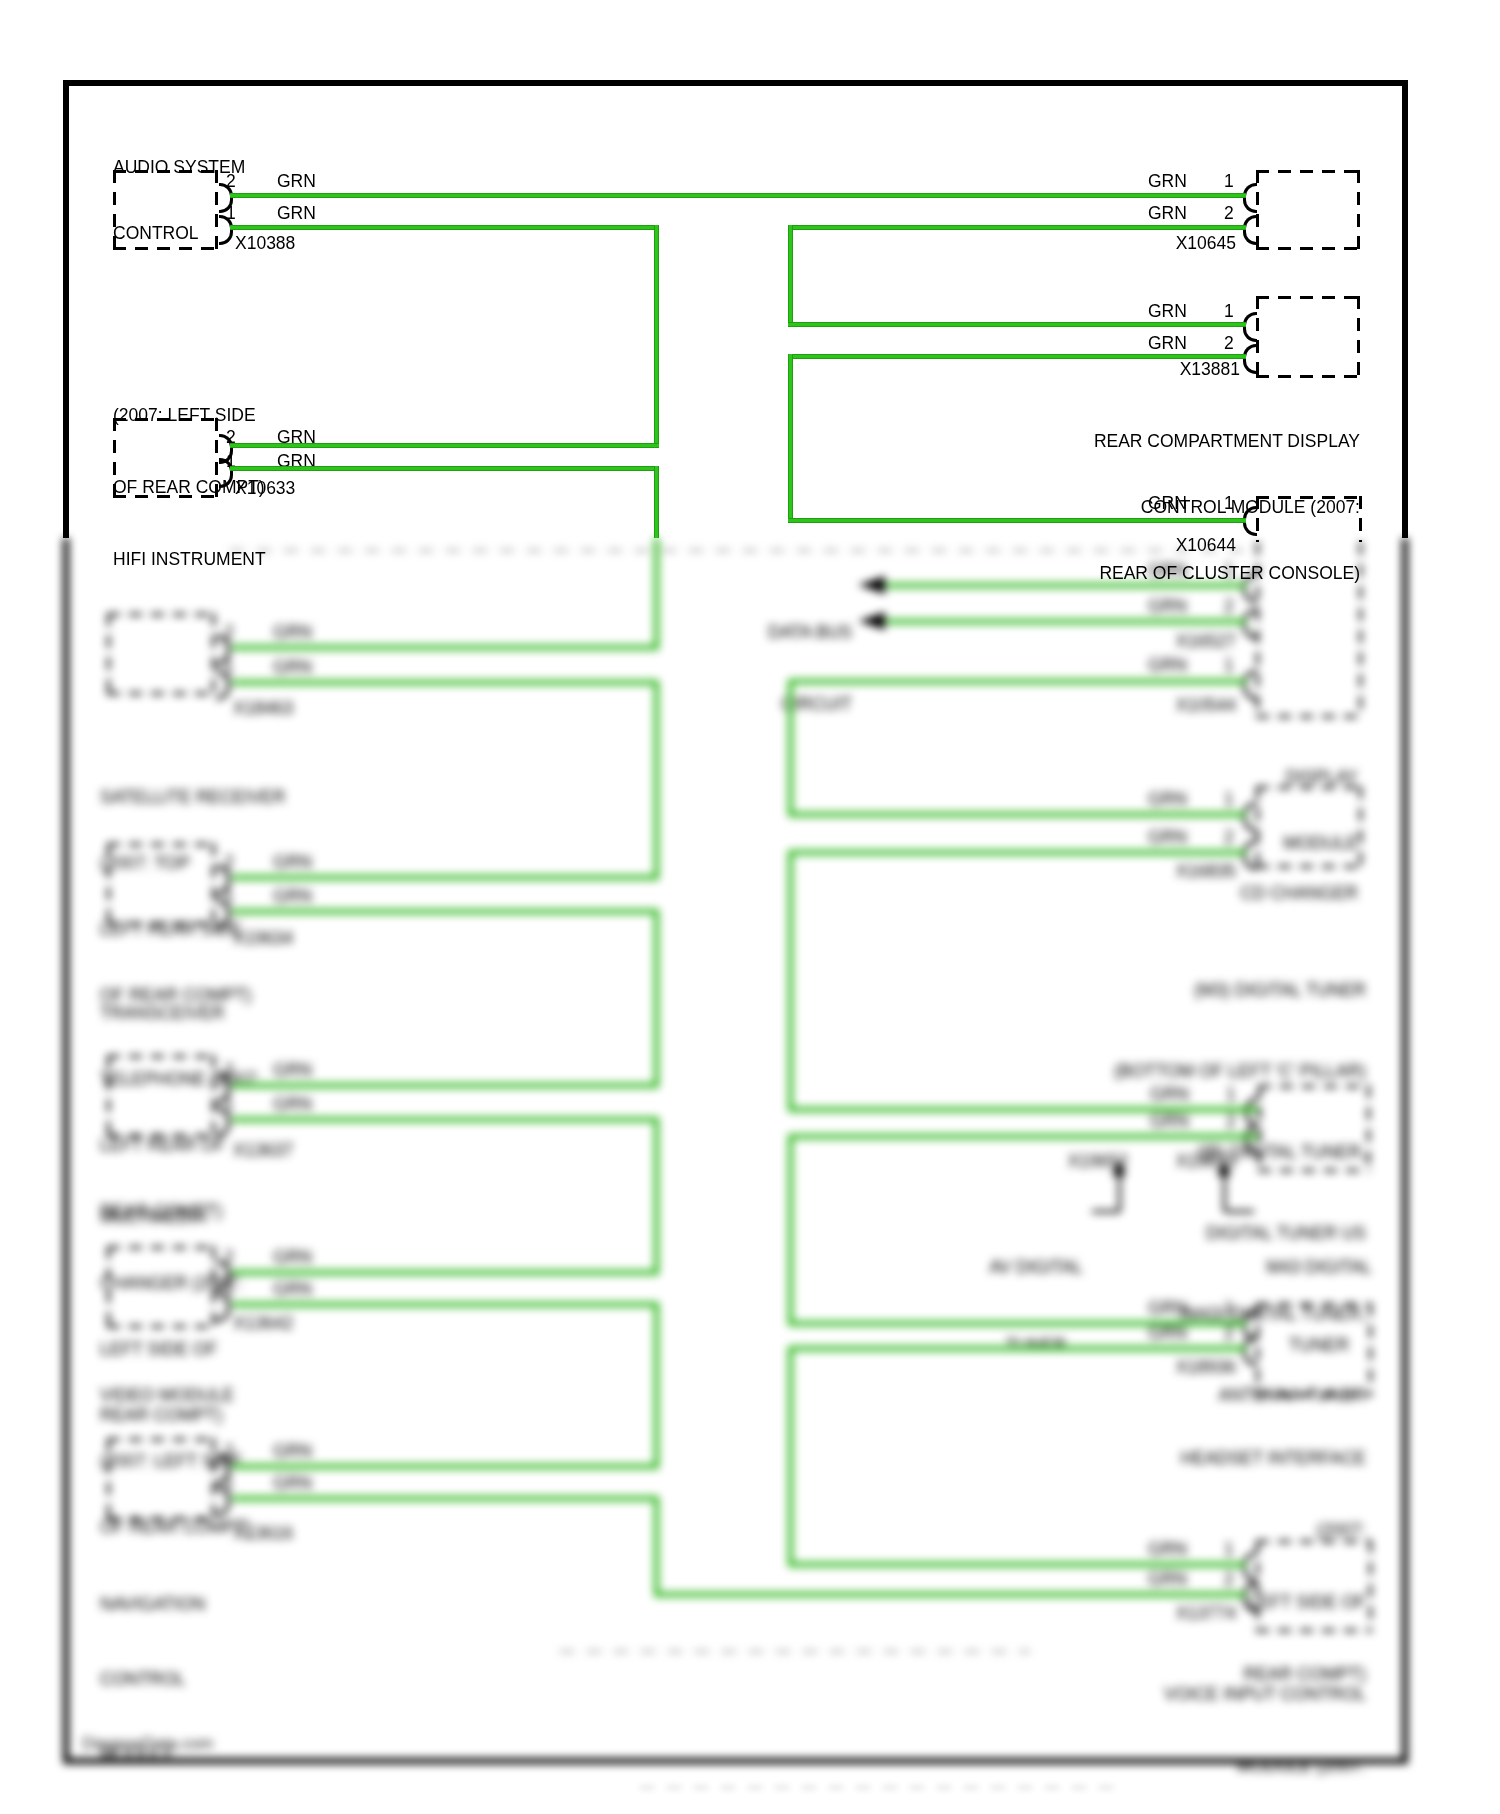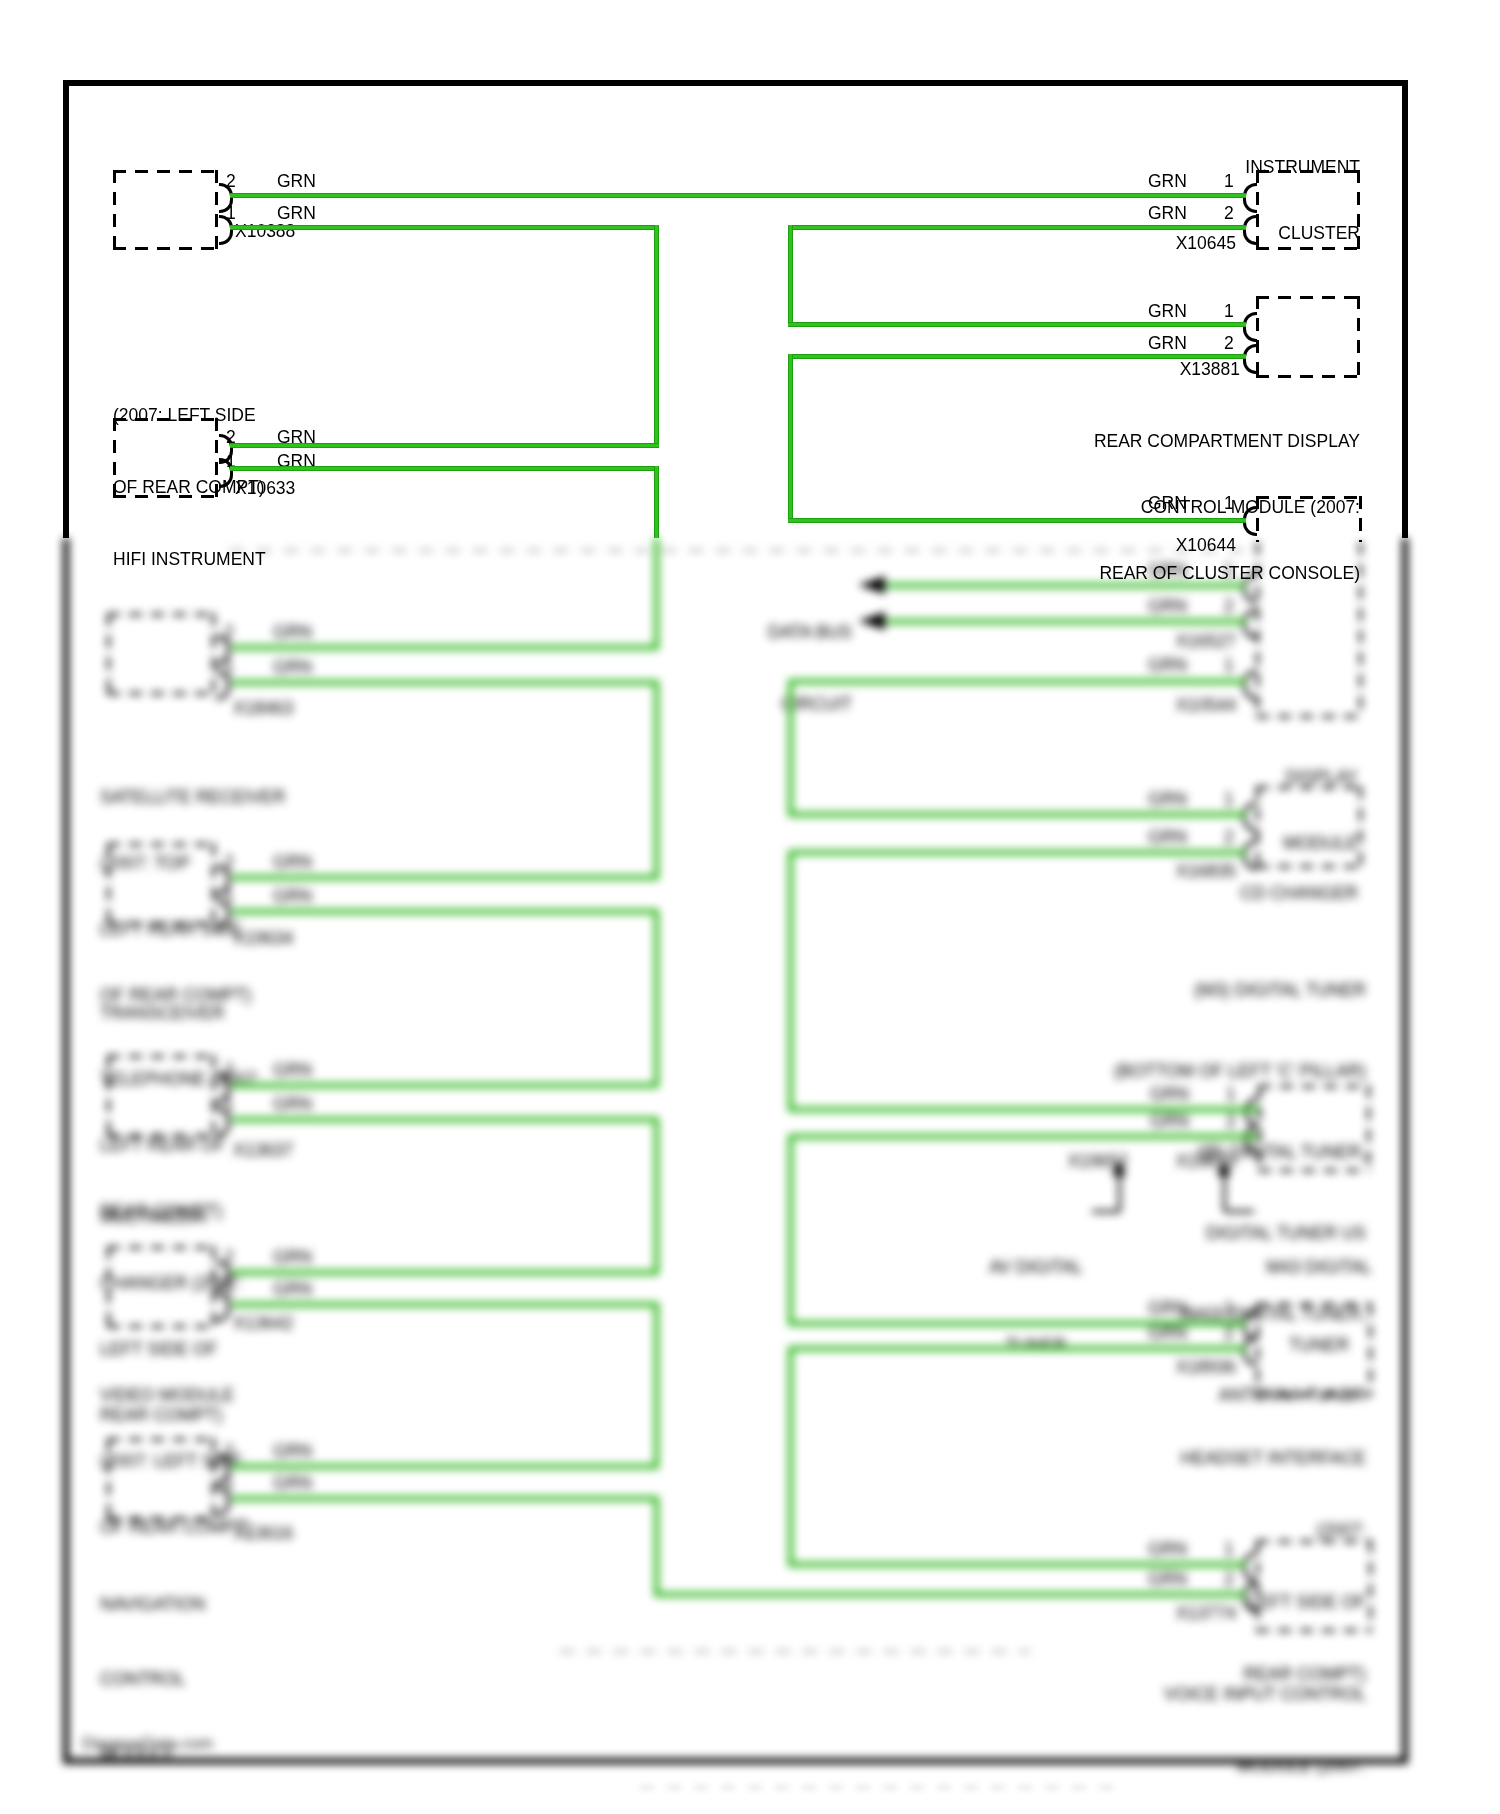--- a/index.html
+++ b/index.html
@@ -269,33 +269,33 @@
     </div>
 
     <div class="dashrow" style="left:560px;top:1650px;width:470px;"></div>
     <div class="wm" style="left:82px;top:1734px;">DiagnosData.com</div>
   </div>
 
   <div class="layer">
 
     <div class="frameTop"></div>
 
+    <div class="t" style="left:113px;top:112px;">
+      <span class="ln">AUDIO SYSTEM</span>
+      <span class="ln">CONTROL</span>
+    </div>
     <div class="dbox" style="left:113px;top:170px;width:105px;height:80px;"></div>
     <span class="t" style="left:226px;top:170px;">2</span>
     <span class="t" style="left:277px;top:170px;">GRN</span>
     <span class="brkR" style="left:219px;top:183px;"></span>
     <span class="t" style="left:226px;top:202px;">1</span>
     <span class="t" style="left:277px;top:202px;">GRN</span>
     <span class="brkR" style="left:219px;top:215px;"></span>
-    <div class="t" style="left:235px;top:220px;">X10388</div>
-
-    <div class="t tr" style="left:1160px;top:112px;width:200px;">
-      <span class="ln">INSTRUMENT</span>
-      <span class="ln">CLUSTER</span>
-    </div>
+    <div class="t" style="left:235px;top:232px;">X10388</div>
+
     <div class="dbox" style="left:1256px;top:170px;width:104px;height:80px;"></div>
     <span class="t" style="left:1148px;top:170px;">GRN</span>
     <span class="t" style="left:1224px;top:170px;">1</span>
     <span class="brkL" style="left:1243px;top:183px;"></span>
     <span class="t" style="left:1148px;top:202px;">GRN</span>
     <span class="t" style="left:1224px;top:202px;">2</span>
     <span class="brkL" style="left:1243px;top:215px;"></span>
     <div class="t tr" style="left:1136px;top:232px;width:100px;">X10645</div>
 
     <div class="hw" style="left:230px;top:193px;width:1016px;"></div>

